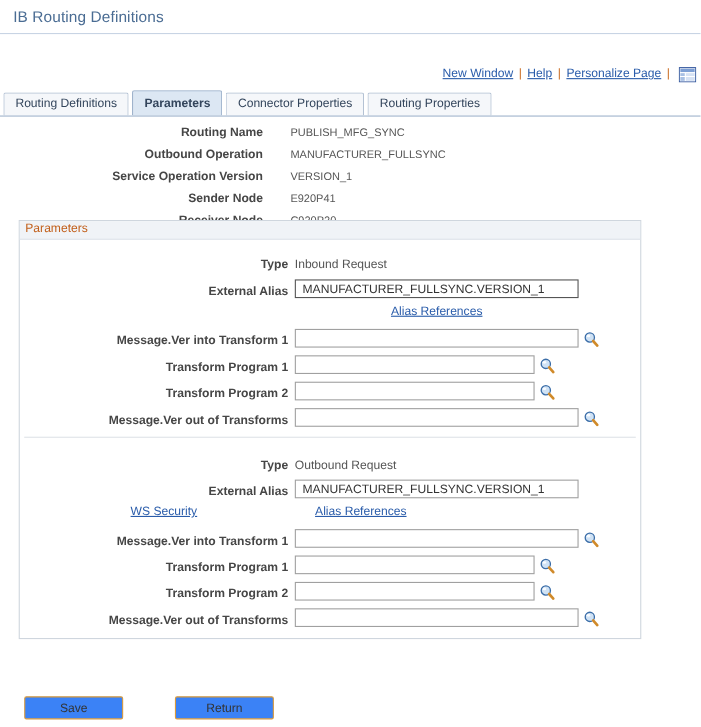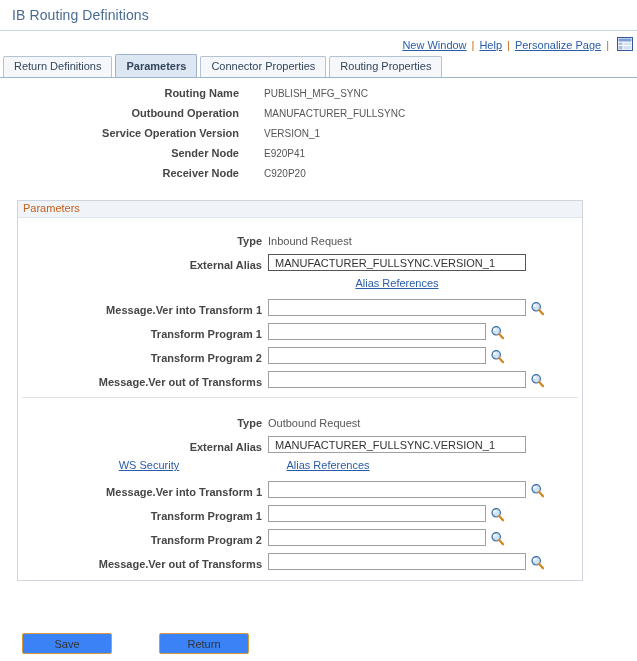--- a/index.html
+++ b/index.html
@@ -29,23 +29,24 @@
     color: #4a6c93;
     font-weight: normal;
     letter-spacing: .1px;
   }
 
   
   .util-row {
     height: 18px;
     display: flex;
     justify-content: flex-end;
-    align-items: flex-end;
+    align-items: flex-start;
     padding-right: 4px;
     padding-top: 2px;
+    margin-top: 28px;
   }
   .util-link {
     color: #2a5caa;
     font-size: 11px;
     text-decoration: underline;
     cursor: pointer;
     white-space: nowrap;
   }
   .util-sep {
     color: #c96a1f;
@@ -272,21 +273,21 @@
       <rect x="1.5" y="5.5" width="4" height="2.6" fill="#a8c0e4"></rect>
       <rect x="6.5" y="5.5" width="8" height="2.6" fill="#d6e2f4"></rect>
       <rect x="1.5" y="9" width="4" height="3.5" fill="#a8c0e4"></rect>
       <rect x="6.5" y="9" width="8" height="3.5" fill="#d6e2f4"></rect>
     </svg>
   </span>
 </div>
 
 <div class="tabs-wrap">
   <div class="tabs">
-    <div class="tab">Return Definitions</div>
+    <div class="tab">Routing Definitions</div>
     <div class="tab active">Parameters</div>
     <div class="tab">Connector Properties</div>
     <div class="tab">Routing Properties</div>
   </div>
   <div class="tabs-underline"></div>
 </div>
 
 <div class="hdr-fields">
   <div class="hdr-row">
     <span class="hdr-label">Routing Name</span>

